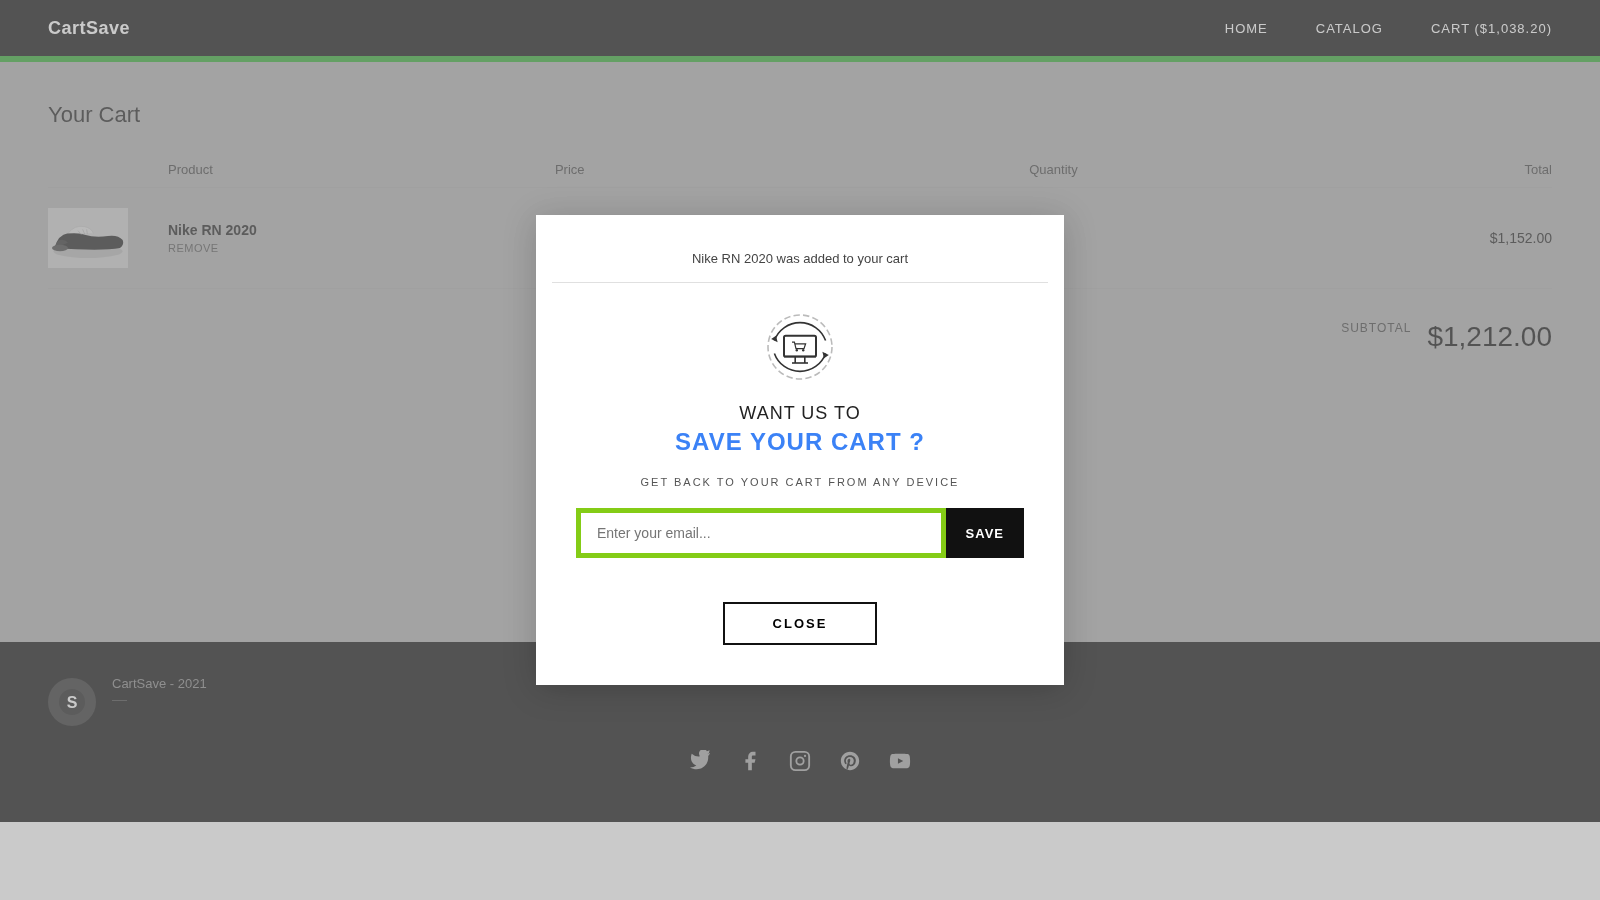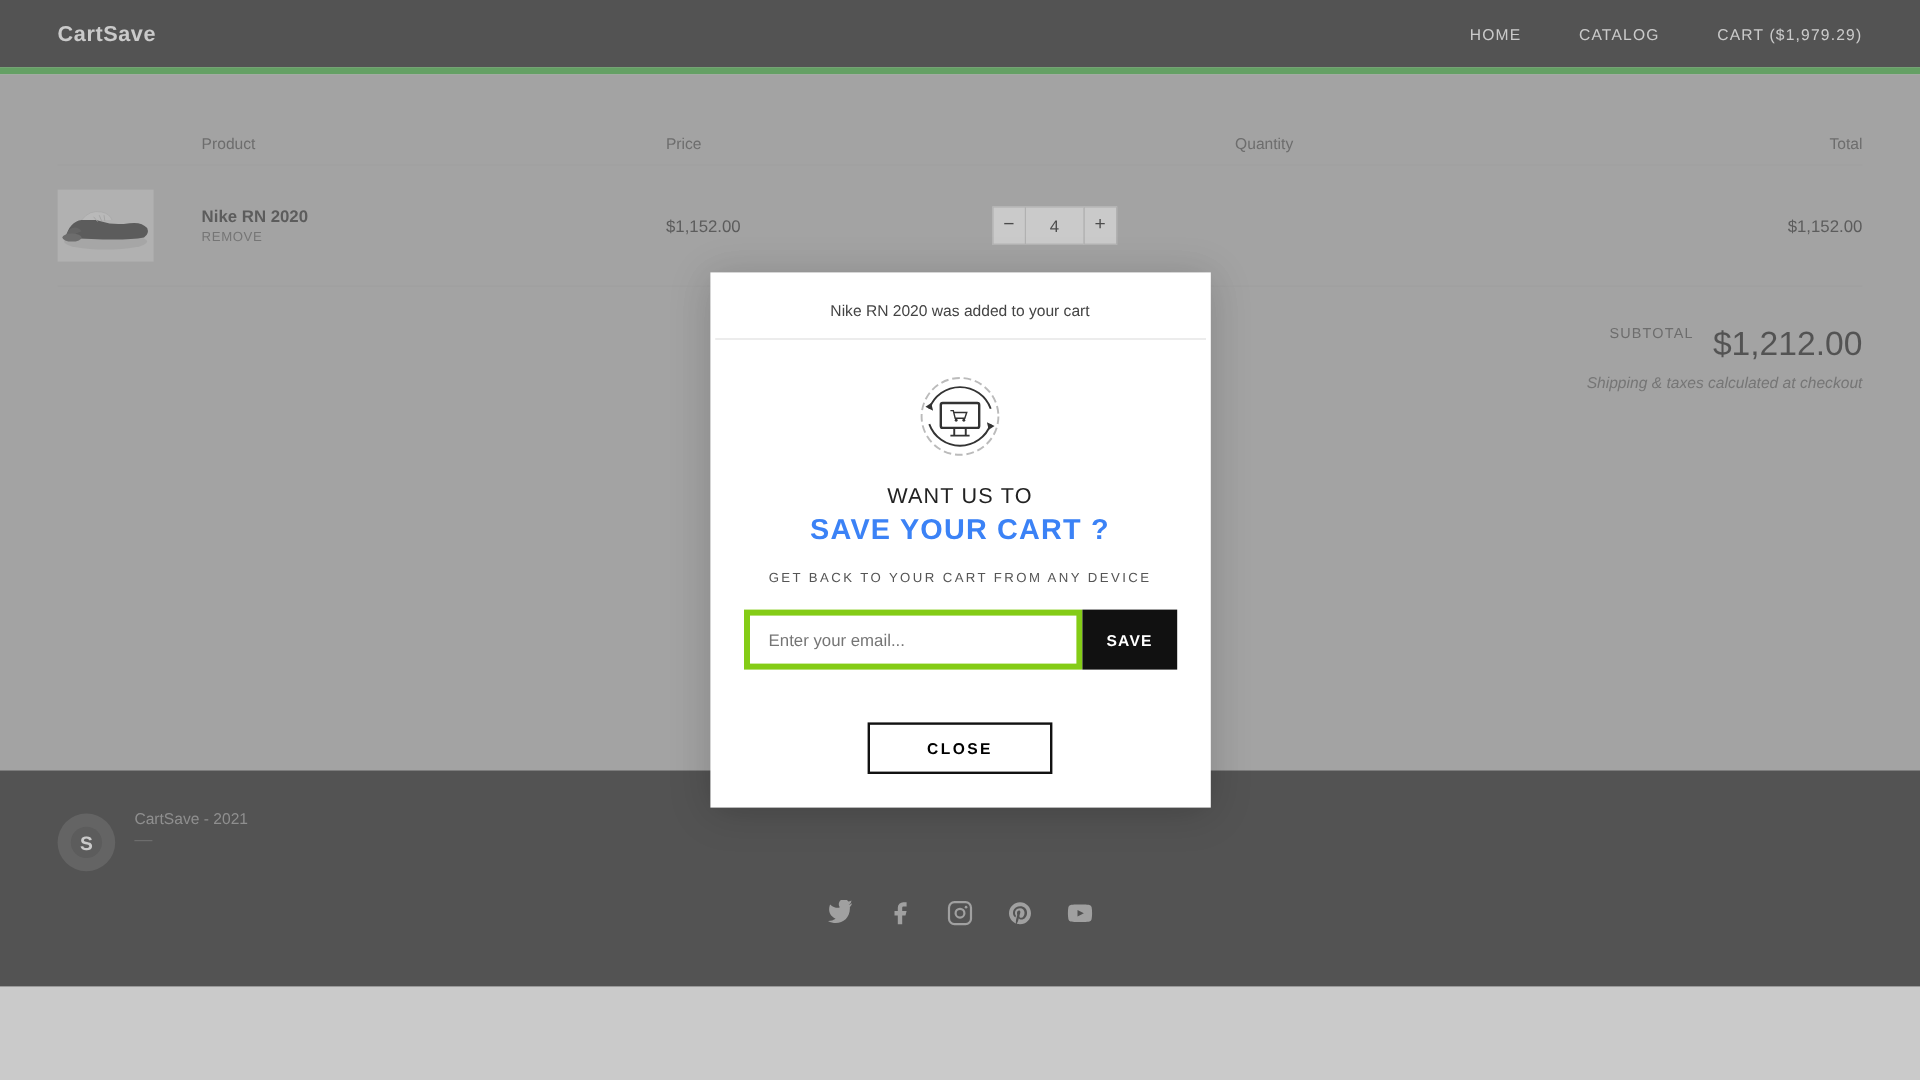--- a/index.html
+++ b/index.html
@@ -263,22 +263,22 @@
       position: fixed;
       top: 0; left: 0; right: 0; bottom: 0;
       background: rgba(150,150,150,0.5);
       display: flex;
       align-items: center;
       justify-content: center;
       z-index: 100;
     }
     .modal {
       background: #fff;
-      width: 417px;
-      padding: 4px;
+      width: 528px;
+      padding: 16px;
       box-shadow: 0 4px 32px rgba(0,0,0,0.18);
     }
     .modal-header {
       padding: 20px 24px 16px;
       border-bottom: 1px solid #e0e0e0;
       text-align: center;
     }
     .modal-added-text {
       font-size: 13px;
       color: #444;
@@ -367,27 +367,28 @@
     }
   </style>
 </head>
 <body>
 
 <header class="header">
   <span class="header-logo">CartSave</span>
   <nav class="header-nav">
     <a>HOME</a>
     <a>CATALOG</a>
-    <a class="cart-link">CART ($1,979.29)</a>
+    <a class="cart-link">CART ($1,038.20)</a>
   </nav>
 </header>
 
 <div class="green-bar"></div>
 
 <main class="main">
+  <h1 class="page-title">Your Cart</h1>
 
   <table class="cart-table">
     <thead>
       <tr>
         <th style="width:120px"></th>
         <th>Product</th>
         <th>Price</th>
         <th style="text-align:center">Quantity</th>
         <th class="right">Total</th>
       </tr>
@@ -426,21 +427,20 @@
         <td class="total-cell">$1,152.00</td>
       </tr>
     </tbody>
   </table>
 
   <div class="cart-summary">
     <div class="subtotal-row">
       <span class="subtotal-label">SUBTOTAL</span>
       <span class="subtotal-value">$1,212.00</span>
     </div>
-    <p class="shipping-note">Shipping &amp; taxes calculated at checkout</p>
   </div>
 </main>
 
 <footer class="footer">
   <div class="footer-logo-area">
     <div class="shopify-badge">
       <svg width="28" height="28" viewBox="0 0 28 28">
         <circle cx="14" cy="14" r="13" fill="#222"></circle>
         <text x="14" y="20" text-anchor="middle" fill="white" font-size="16" font-weight="bold">S</text>
       </svg>

